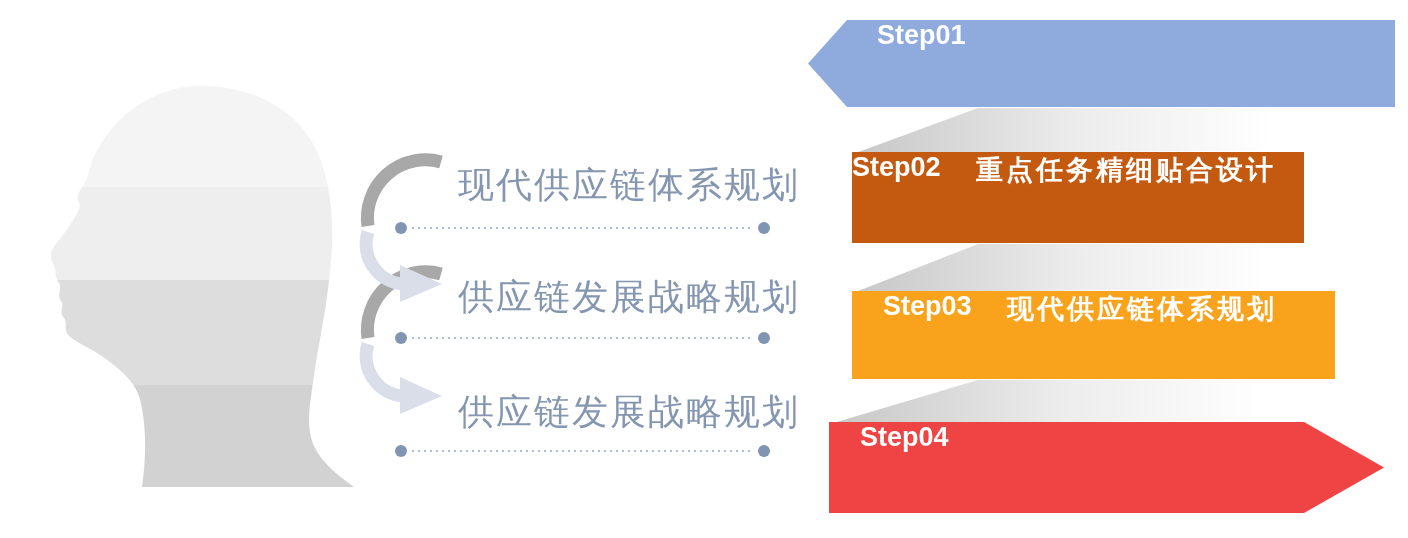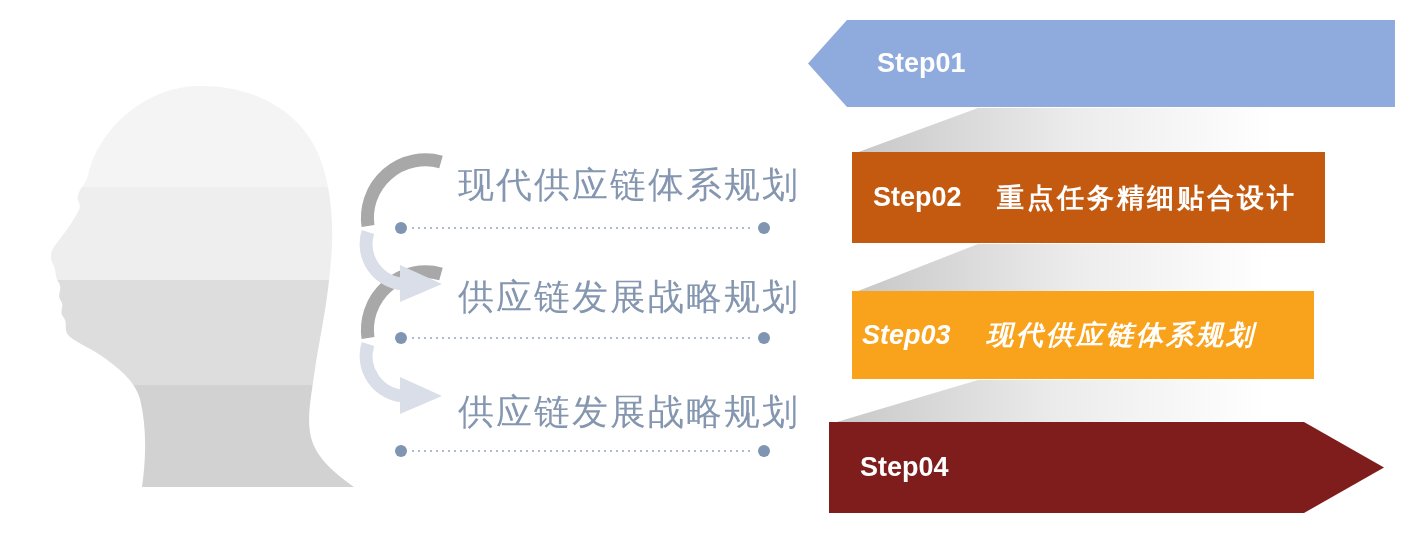--- a/index.html
+++ b/index.html
@@ -17,29 +17,29 @@
   .dotline{stroke:var(--c-dash);stroke-width:2;stroke-dasharray:2 4;}
   .dotend{fill:var(--c-dot);}
   
   .plabel{
     position:absolute;left:458px;height:30px;line-height:30px;
     font-size:36px;letter-spacing:2px;color:var(--c-label_text);white-space:nowrap;
   }
   .pl1{top:170px;} .pl2{top:282px;} .pl3{top:397px;}
   
   .banner{
-    position:absolute;display:flex;align-items:center;
+    position:absolute;display:flex;
     color:var(--c-banner_text);font-weight:bold;font-size:27px;white-space:nowrap;
   }
   .banner .step{display:inline-block;min-width:92px;}
   .banner .ttl{margin-left:32px;letter-spacing:3px;}
   .s1{left:808px;top:20px;width:518px;height:87px;padding-left:69px;
       clip-path:polygon(39px 0,100% 0,100% 100%,39px 100%,0 50%);}
-  .s2{left:852px;top:152px;width:452px;height:91px;padding-left:21px;}
-  .s3{left:852px;top:291px;width:452px;height:88px;padding-left:10px;font-style:italic;}
+  .s2{left:852px;top:152px;width:452px;height:91px;}
+  .s3{left:852px;top:291px;width:452px;height:88px;padding-left:31px;}
   .s4{left:829px;top:422px;width:524px;height:91px;padding-left:31px;
       clip-path:polygon(0 0,475px 0,100% 50%,475px 100%,0 100%);}
 </style>
 </head>
 <body>
 
 <div class="stage">
 
   <svg class="deco" viewBox="0 0 1408 538" xmlns="http://www.w3.org/2000/svg">
     <defs>
@@ -117,17 +117,17 @@
   <div class="banner s2" style="background-color: rgb(196, 90, 16);">
     <span class="step">Step02</span>
     <span class="ttl">重点任务精细贴合设计</span>
   </div>
 
   <div class="banner s3" style="background-color: rgb(249, 162, 27);">
     <span class="step">Step03</span>
     <span class="ttl">现代供应链体系规划</span>
   </div>
 
-  <div class="banner s4" style="background-color: #7f1d1d;">
+  <div class="banner s4" style="background-color: #ef4444;">
     <span class="step">Step04</span>
   </div>
 
 </div>
 
 </body></html>

